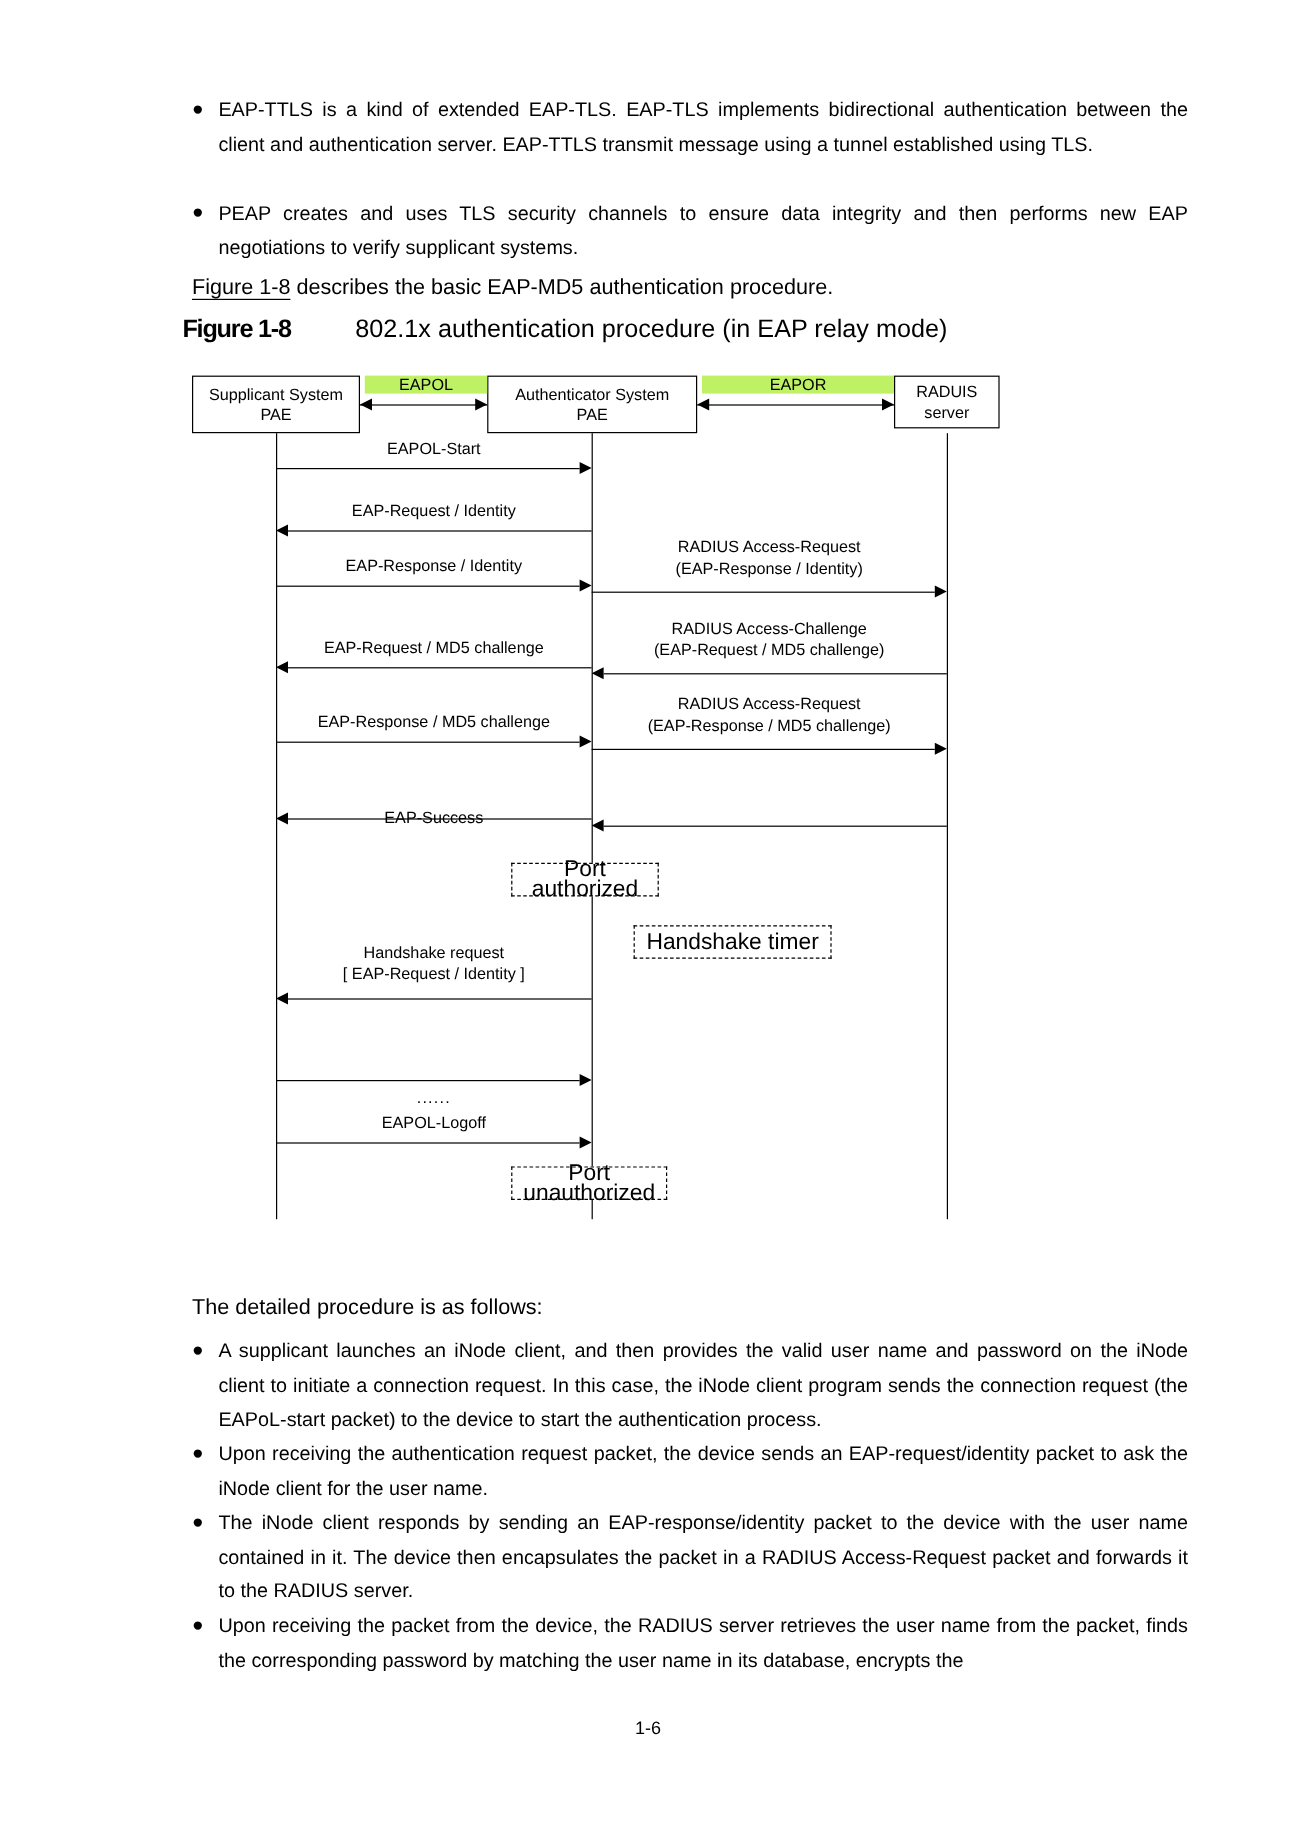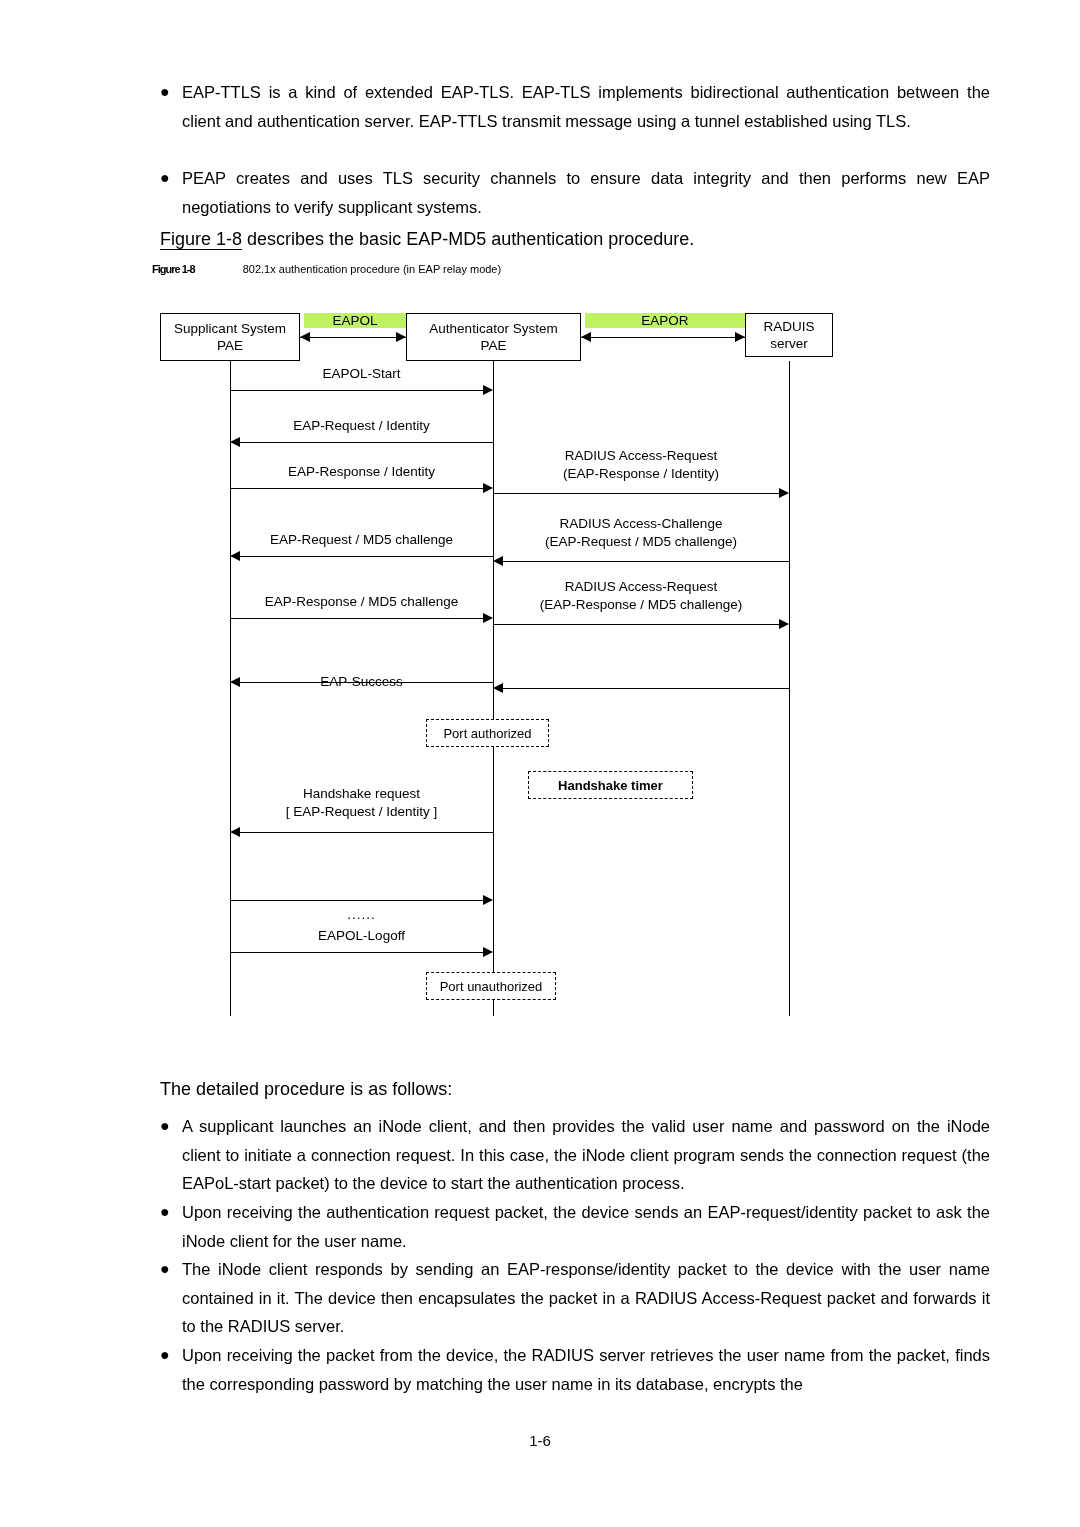--- a/index.html
+++ b/index.html
@@ -46,21 +46,21 @@
     position: absolute;
     font-size: 18px;
     line-height: 28.5px;
     text-align: justify;
   }
   .fig-ref {
     border-bottom: 1px solid #000;
   }
   .fig-caption {
     position: absolute;
-    font-size: 11px;
+    font-size: 21px;
   }
   .fig-caption .label {
     font-weight: bold;
     letter-spacing: -1px;
   }
   .footer {
     position: absolute;
     width: 100%;
     text-align: center;
     font-size: 15px;
@@ -119,21 +119,21 @@
   .link-label {
     position: absolute;
     font-size: 13.5px;
     text-align: center;
     background: #bef264;
     padding: 0 2px;
   }
   .dashed-box {
     position: absolute;
     border: 1px dashed #000;
-    font-size: 13px;
+    font-size: 19px;
     line-height: 17px;
     text-align: center;
     background: #fff;
     display: flex;
     justify-content: center;
     align-items: center;
     box-sizing: border-box;
   }
   .dots-label {
     position: absolute;
@@ -249,21 +249,21 @@
     <div class="msg-label" style="left:333px; top:273px; width:296px; white-space:pre-line;">RADIUS Access-Request
 (EAP-Response / MD5 challenge)</div>
     <div class="msg-line" style="left:333px; top:319px; width:286px;"></div>
     <div class="arrow right" style="left:619px; top:314px;"></div>
 
     <div class="msg-line" style="left:343px; top:383px; width:286px;"></div>
     <div class="arrow left" style="left:333px; top:378px;"></div>
 
     <div class="dashed-box" style="left:266px; top:414px; width:123px; height:28px;">Port authorized</div>
 
-    <div class="dashed-box" style="left:368px; top:466px; width:165px; height:28px;font-weight:bold;">Handshake timer</div>
+    <div class="dashed-box" style="left:368px; top:466px; width:165px; height:28px;">Handshake timer</div>
 
     <div class="dashed-box" style="left:266px; top:667px; width:130px; height:28px;">Port unauthorized</div>
 
   </div>
 
   <div class="plain-text" style="left:160px; top:1075px; width:830px;">The detailed procedure is as follows:</div>
 
   <div class="bullet-block" style="left:160px; top:1112px; width:830px;">
     <div class="bullet-dot">●</div>
     <div class="bullet-text">A supplicant launches an iNode client, and then provides the valid user name and password on the iNode client to initiate a connection request. In this case, the iNode client program sends the connection request (the EAPoL-start packet) to the device to start the authentication process.</div>

